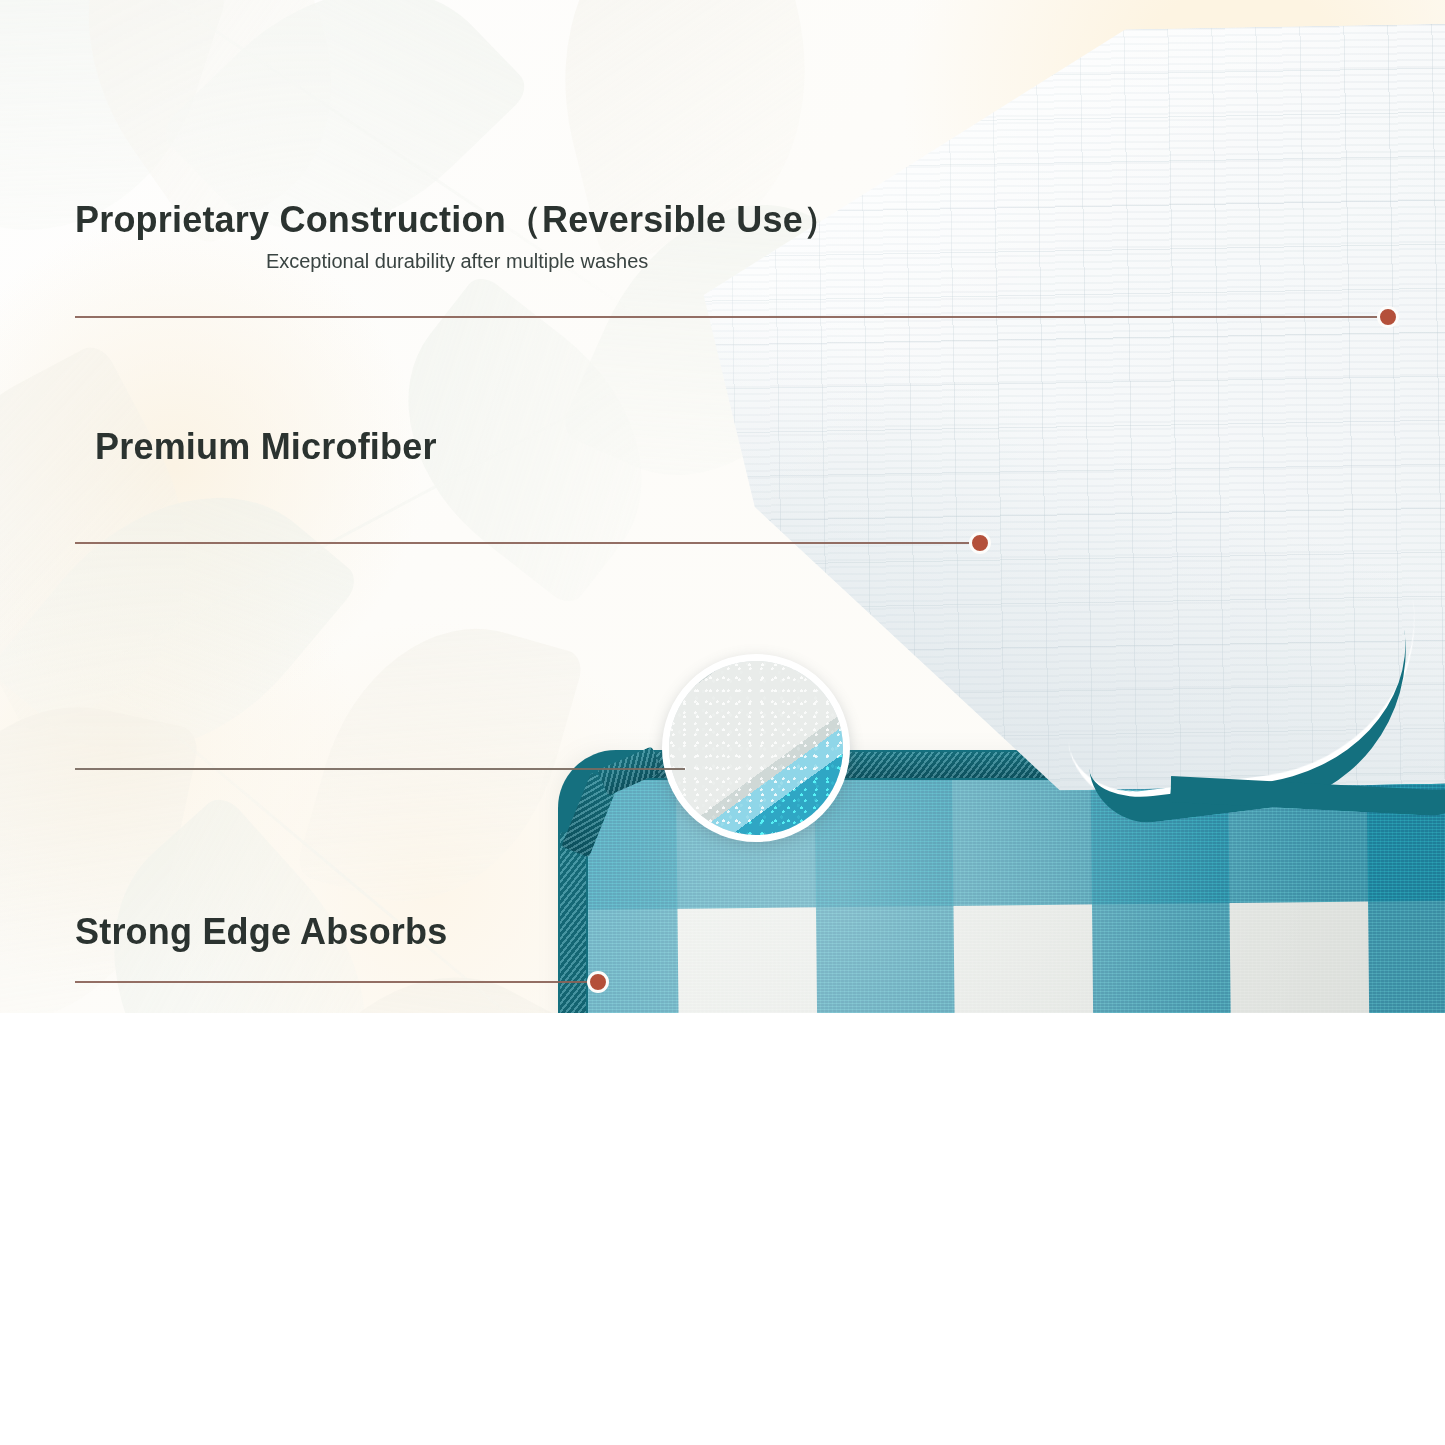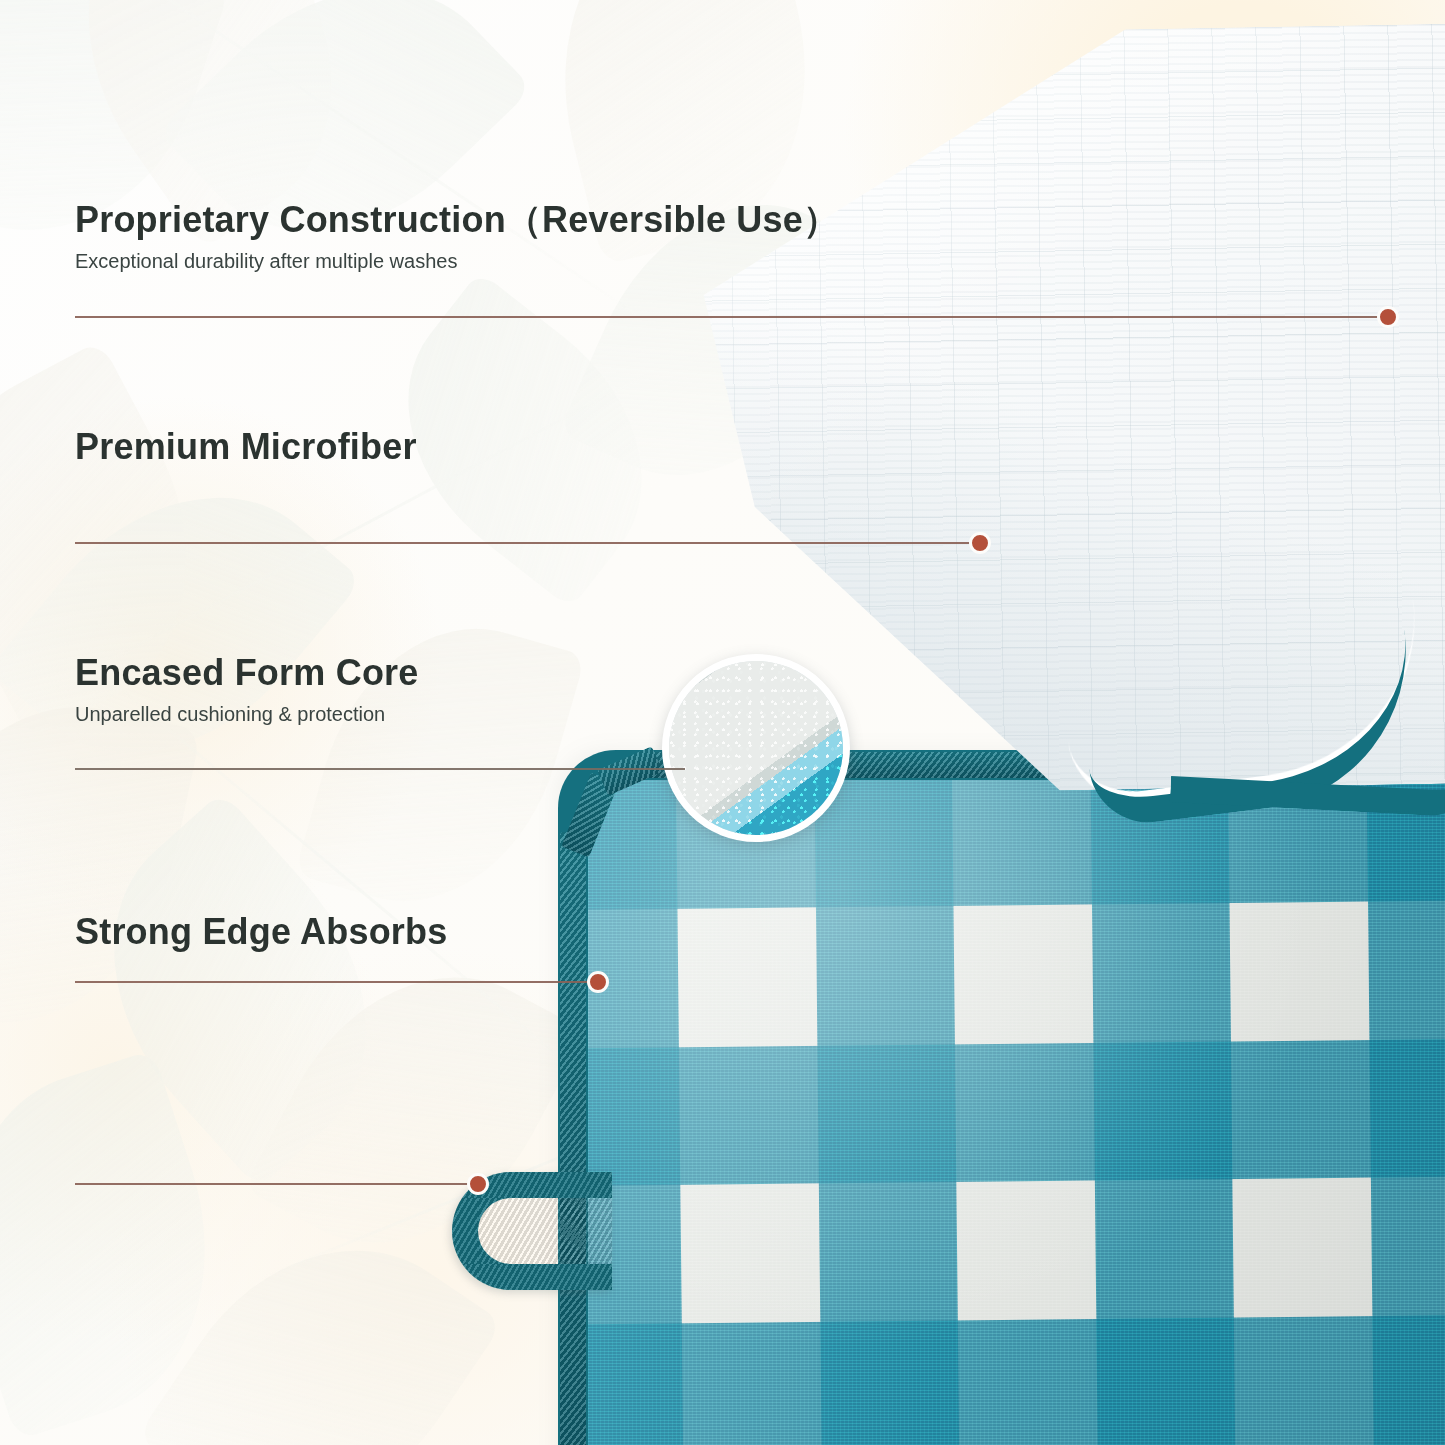--- a/index.html
+++ b/index.html
@@ -4,23 +4,24 @@
 <style>
   html,body{margin:0;padding:0;}
   body{
     width:1445px;height:1445px;
     font-family:"Liberation Sans", sans-serif;
     background:#ffffff;
     overflow:hidden;
   }
   #stage{
     position:relative;
-    width:1445px;height:1445px;
+    width:1445px;height:1013px;
     overflow:hidden;
     background:#fdfcfa;
+    text-align:center;
   }
 
   
   .bg-base{
     position:absolute;inset:0;
     background:
       radial-gradient(circle at 86% 9%, #fdf4e2 0%, #fdf4e2 7%, rgba(253,244,226,0) 22%),
       radial-gradient(circle at 12% 46%, #fbf3e4 0%, rgba(251,243,228,0) 18%),
       radial-gradient(circle at 30% 88%, #fdf6ea 0%, rgba(253,246,234,0) 20%),
       radial-gradient(circle at 8% 74%, #fcf5e8 0%, rgba(252,245,232,0) 16%),
@@ -318,30 +319,26 @@
     </div>
   </div>
 
   <div class="feature" style="top:200px;">
     <div class="f-title">Proprietary Construction（Reversible Use）</div>
     <div class="f-sub">Exceptional durability after multiple washes</div>
   </div>
   <div class="leader" style="left:75px;top:316px;width:1313px;"></div>
   <div class="dot" style="left:1377px;top:306px;"></div>
 
-  <div class="feature" style="top:427px;">
+  <div class="feature" style="top:427px;margin-left:20px;">
     <div class="f-title">Premium Microfiber</div>
   </div>
   <div class="leader" style="left:75px;top:542px;width:905px;"></div>
   <div class="dot" style="left:969px;top:532px;"></div>
 
-  <div class="feature" style="top:653px;">
-    <div class="f-title">Encased Form Core</div>
-    <div class="f-sub">Unparelled cushioning &amp; protection</div>
-  </div>
   <div class="leader dark" style="left:75px;top:768px;width:610px;"></div>
 
   <div class="feature" style="top:912px;">
     <div class="f-title">Strong Edge Absorbs</div>
   </div>
   <div class="leader" style="left:75px;top:981px;width:523px;"></div>
   <div class="dot" style="left:587px;top:971px;"></div>
 
   <div class="leader" style="left:75px;top:1183px;width:403px;"></div>
   <div class="dot" style="left:467px;top:1173px;"></div>

